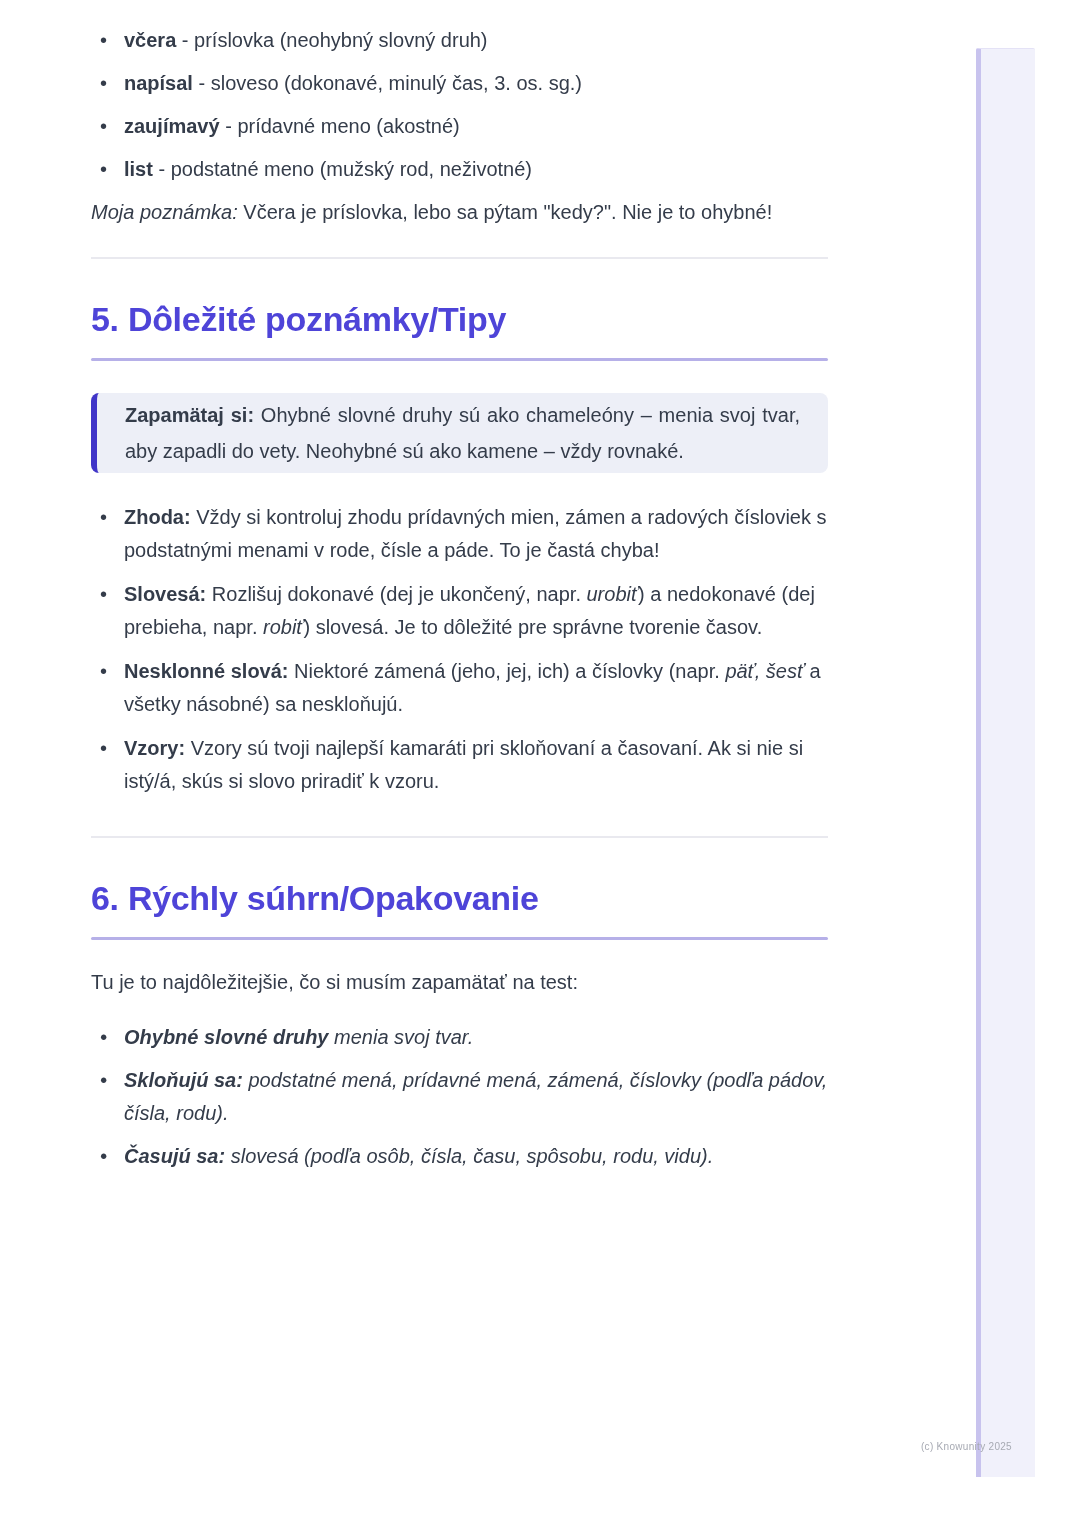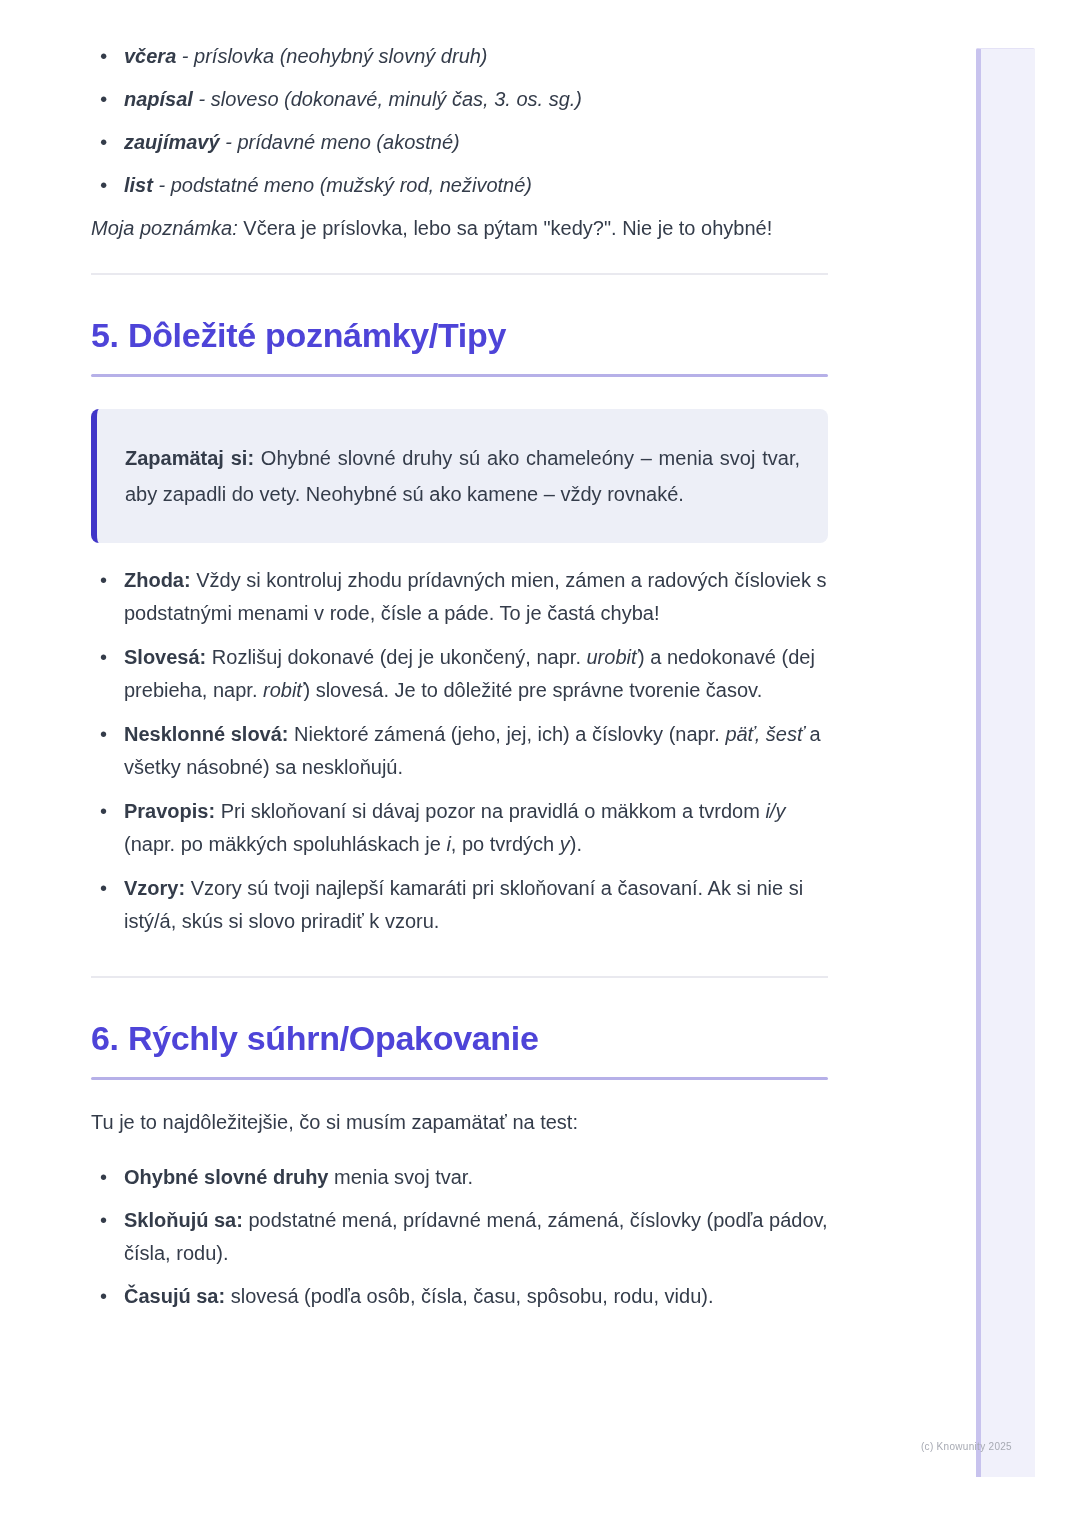--- a/index.html
+++ b/index.html
@@ -38,21 +38,21 @@
   }
   li::before{
     content:"•";
     position:absolute;
     left:9px;
     top:0;
     color:var(--body-text);
   }
   strong{font-weight:700;}
   em{font-style:italic;}
-  .word-list{margin-top:40px;font-style:italic;}
+  .word-list{margin-top:24px;}
   .note{}
   .divider{
     border:none;
     border-top:2px solid var(--divider-color);
     margin-top:28px;
   }
   .divider.second{margin-top:38px;}
   h2{
     margin-top:37px;
     font-size:34px;
@@ -65,30 +65,30 @@
     height:3px;
     background:var(--heading-underline);
     margin-top:16px;
     border-radius:2px;
   }
   .callout{
     margin-top:32px;
     background:var(--callout-bg);
     border-left:6px solid var(--callout-border);
     border-radius:8px;
-    padding:31px 28px;
+    padding:4px 28px;
   }
   .callout p{
     line-height:36px;
     text-align:justify;
   }
-  .tips-list{margin-top:21px;}
+  .tips-list{margin-top:28px;}
   .tips-list li{margin-bottom:11px;}
   .intro{margin-top:26px;}
-  .summary-list{margin-top:22px;}
+  .summary-list{margin-top:22px;font-style:italic;}
   .side-strip{
     position:absolute;
     left:976px;
     top:48px;
     width:59px;
     height:1429px;
     background:var(--strip-fill);
     border-left:5px solid var(--strip-border);
     border-top:1px solid #e4e2f6;
     border-radius:2px 2px 0 0;
@@ -124,21 +124,20 @@
   <div class="h-underline"></div>
 
   <div class="callout">
     <p><strong>Zapamätaj si:</strong><span> Ohybné slovné druhy sú ako chameleóny – menia svoj tvar, aby zapadli do vety. Neohybné sú ako kamene – vždy rovnaké.</span></p>
   </div>
 
   <ul class="tips-list">
     <li><strong>Zhoda:</strong><span> Vždy si kontroluj zhodu prídavných mien, zámen a radových čísloviek s podstatnými menami v rode, čísle a páde. To je častá chyba!</span></li>
     <li><strong>Slovesá:</strong><span> Rozlišuj dokonavé (dej je ukončený, napr. </span><em>urobiť</em><span>) a nedokonavé (dej prebieha, napr. </span><em>robiť</em><span>) slovesá. Je to dôležité pre správne tvorenie časov.</span></li>
     <li><strong>Nesklonné slová:</strong><span> Niektoré zámená (jeho, jej, ich) a číslovky (napr. </span><em>päť, šesť</em><span> a všetky násobné) sa neskloňujú.</span></li>
-    <li><strong>Pravopis:</strong><span> Pri skloňovaní si dávaj pozor na pravidlá o mäkkom a tvrdom </span><em>i/y</em><span> (napr. po mäkkých spoluhláskach je </span><em>i</em><span>, po tvrdých </span><em>y</em><span>).</span></li>
     <li><strong>Vzory:</strong><span> Vzory sú tvoji najlepší kamaráti pri skloňovaní a časovaní. Ak si nie si istý/á, skús si slovo priradiť k vzoru.</span></li>
   </ul>
 
   <hr class="divider second">
 
   <h2>6. Rýchly súhrn/Opakovanie</h2>
   <div class="h-underline"></div>
 
   <p class="intro">Tu je to najdôležitejšie, čo si musím zapamätať na test:</p>
 

